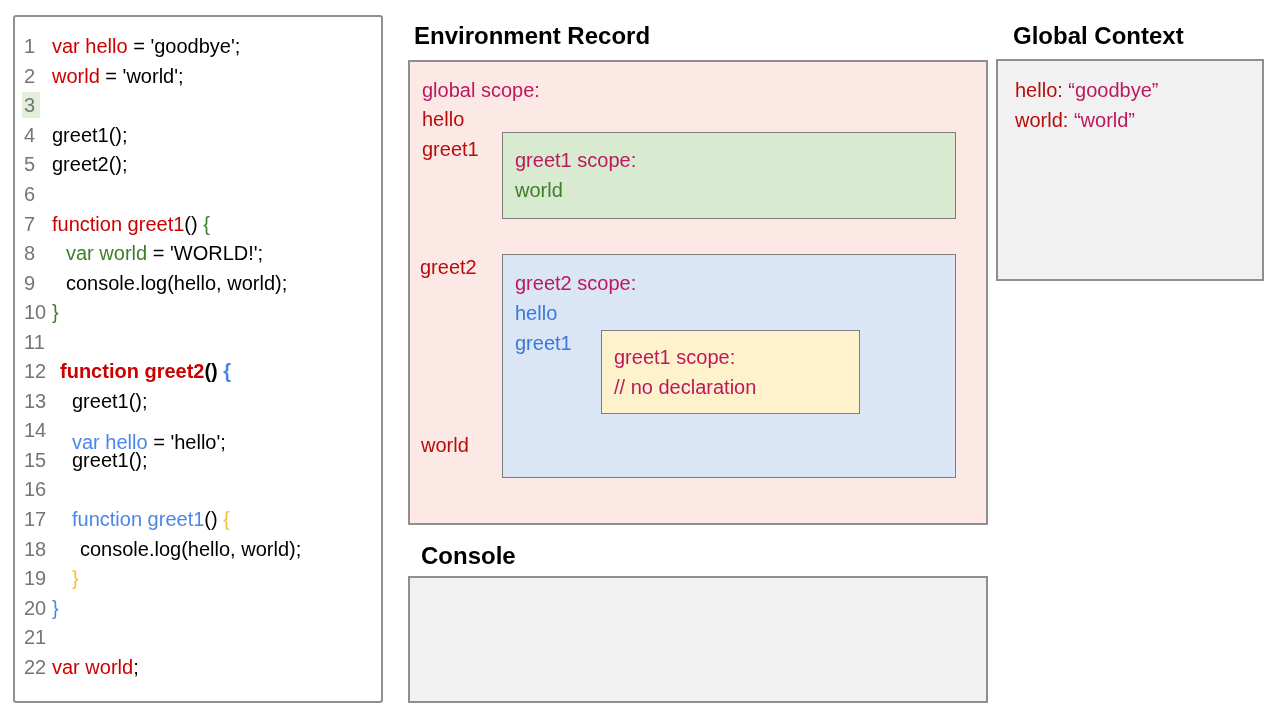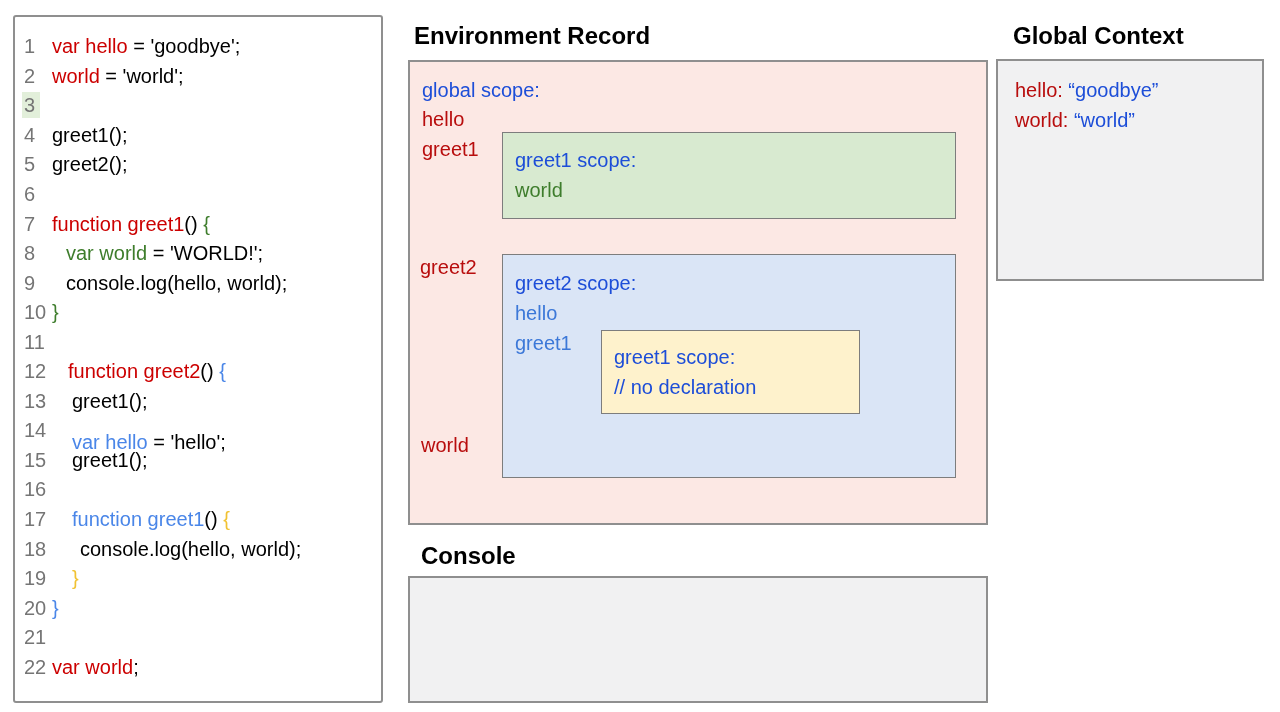--- a/index.html
+++ b/index.html
@@ -30,21 +30,21 @@
   .c-green{color:var(--code-green);}
   .c-blue{color:var(--code-blue);}
   .c-gold{color:var(--code-gold);}
   
   .section-title{position:absolute;font-size:24px;font-weight:bold;color:#000;}
   #env-title{left:414px;top:22px;}
   #gc-title{left:1013px;top:22px;}
   #console-title{left:421px;top:542px;}
   
   .scope-text{font-size:20px;line-height:29.5px;}
-  .d-black{color:#1d4ed8;}
+  .d-black{color:#be185d;}
   .d-red{color:var(--diagram-red);}
   .d-blue{color:var(--diagram-blue);}
   .d-green{color:var(--diagram-green);}
   .pink-box{
     position:absolute;left:408px;top:60px;width:580px;height:465px;
     background:var(--pink-bg);border:2px solid var(--border-gray);
   }
   .gs-label{position:absolute;left:12px;top:14px;}
   #global-items{position:absolute;left:12px;top:43px;}
   .green-box{
@@ -125,21 +125,21 @@
         <div class="code-line">
           <span class="line-num"><span>10</span></span>
           <span class="code-text" style="margin-left: 0px;"><span class="c-green">}</span></span>
         </div>
         <div class="code-line">
           <span class="line-num"><span>11</span></span>
           <span class="code-text" style="margin-left: 0px;"></span>
         </div>
         <div class="code-line">
           <span class="line-num"><span>12</span></span>
-          <span class="code-text" style="margin-left: 16px;"><span class="c-red">function greet2</span><span class="c-black">() </span><span class="c-blue">{</span></span>
+          <span class="code-text" style="margin-left: 8px; font-weight: bold;"><span class="c-red">function greet2</span><span class="c-black">() </span><span class="c-blue">{</span></span>
         </div>
         <div class="code-line">
           <span class="line-num"><span>13</span></span>
           <span class="code-text" style="margin-left: 20px;"><span class="c-black">greet1();</span></span>
         </div>
         <div class="code-line">
           <span class="line-num"><span>14</span></span>
           <span class="code-text" style="margin-left: 20px; margin-top: 24px;"><span class="c-blue">var hello</span><span class="c-black"> = 'hello';</span></span>
         </div>
         <div class="code-line">

